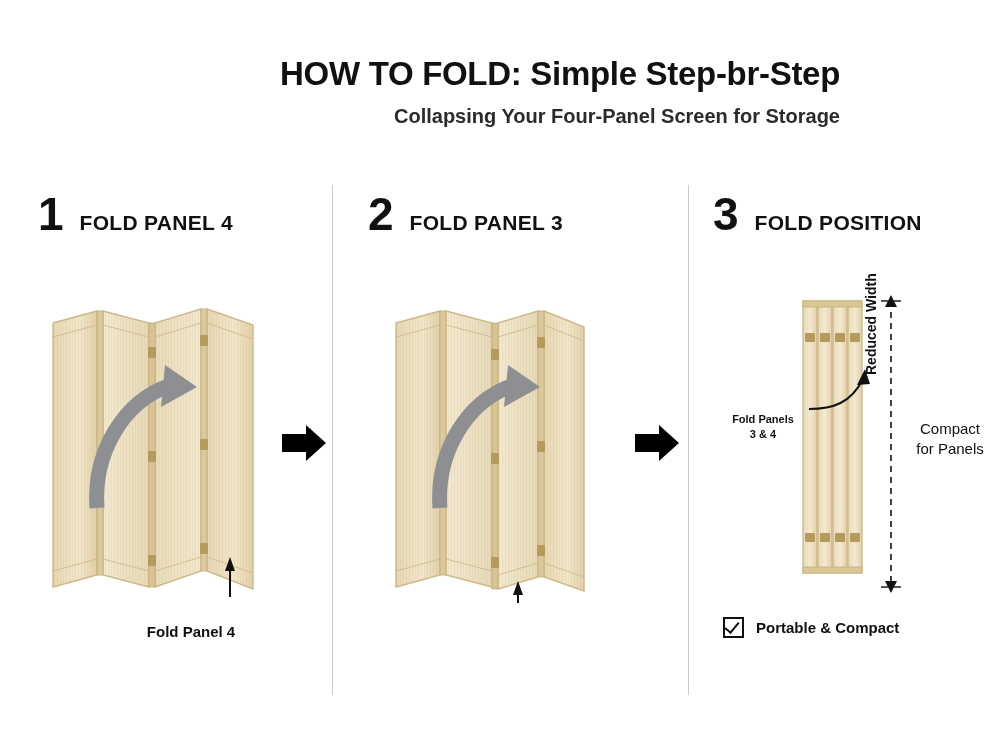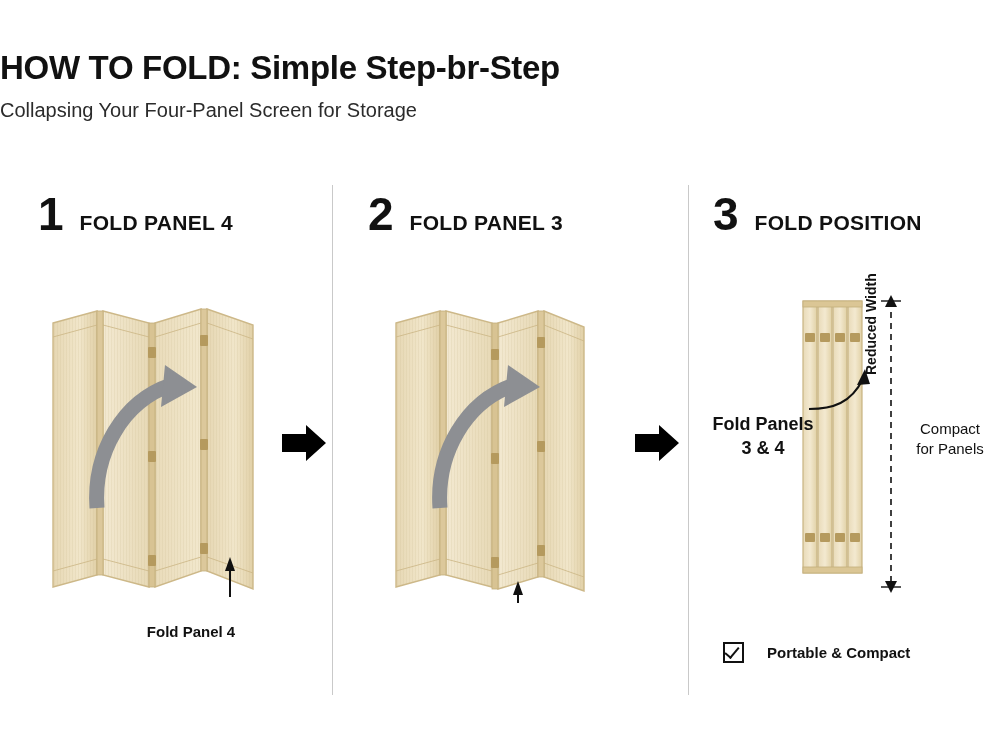--- a/index.html
+++ b/index.html
@@ -12,36 +12,36 @@
     height: 749px;
     position: relative;
     font-family: "Liberation Sans", sans-serif;
     color: #1a1a1a;
     overflow: hidden;
   }
 
   
   .header {
     position: absolute;
-    top: 50px;
+    top: 56px;
     left: 0;
     width: 840px;
-    text-align: left;
+    text-align: right;
   }
   .title {
     font-size: 33px;
     font-weight: bold;
     letter-spacing: -0.3px;
     color: #111111;
     line-height: 1.1;
   }
   .subtitle {
     margin-top: 13px;
     font-size: 20px;
-    font-weight: normal;
+    font-weight: bold;
     color: #2b2b2b;
   }
 
   
   .columns {
     position: absolute;
     top: 185px;
     left: 0;
     width: 1000px;
     height: 510px;
@@ -107,21 +107,21 @@
   }
   .cap1 { top: 438px; left: 56px; width: 250px; }
   .cap2 { top: 463px; left: 60px; width: 280px; }
 
   
   .cap3 {
     position: absolute;
     top: 227px;
     left: 8px;
     width: 120px;
-    font-size: 18px;
+    font-size: 11px;
     font-weight: bold;
     text-align: center;
     line-height: 1.35;
     color: #111111;
   }
   .reduced-width {
     position: absolute;
     top: 190px;
     left: 168px;
     font-size: 14px;
@@ -141,26 +141,25 @@
     line-height: 1.35;
     text-align: center;
     color: #111111;
   }
   .portable {
     position: absolute;
     top: 432px;
     left: 28px;
     display: flex;
     align-items: center;
-    gap: 23px;
+    gap: 12px;
     font-size: 15px;
     font-weight: bold;
     color: #111111;
     white-space: nowrap;
-    margin-top: 25px;
   }
   .checkbox {
     width: 17px;
     height: 17px;
     border: 2px solid #111;
     position: relative;
     flex: none;
   }
   .checkbox::after {
     content: "";

